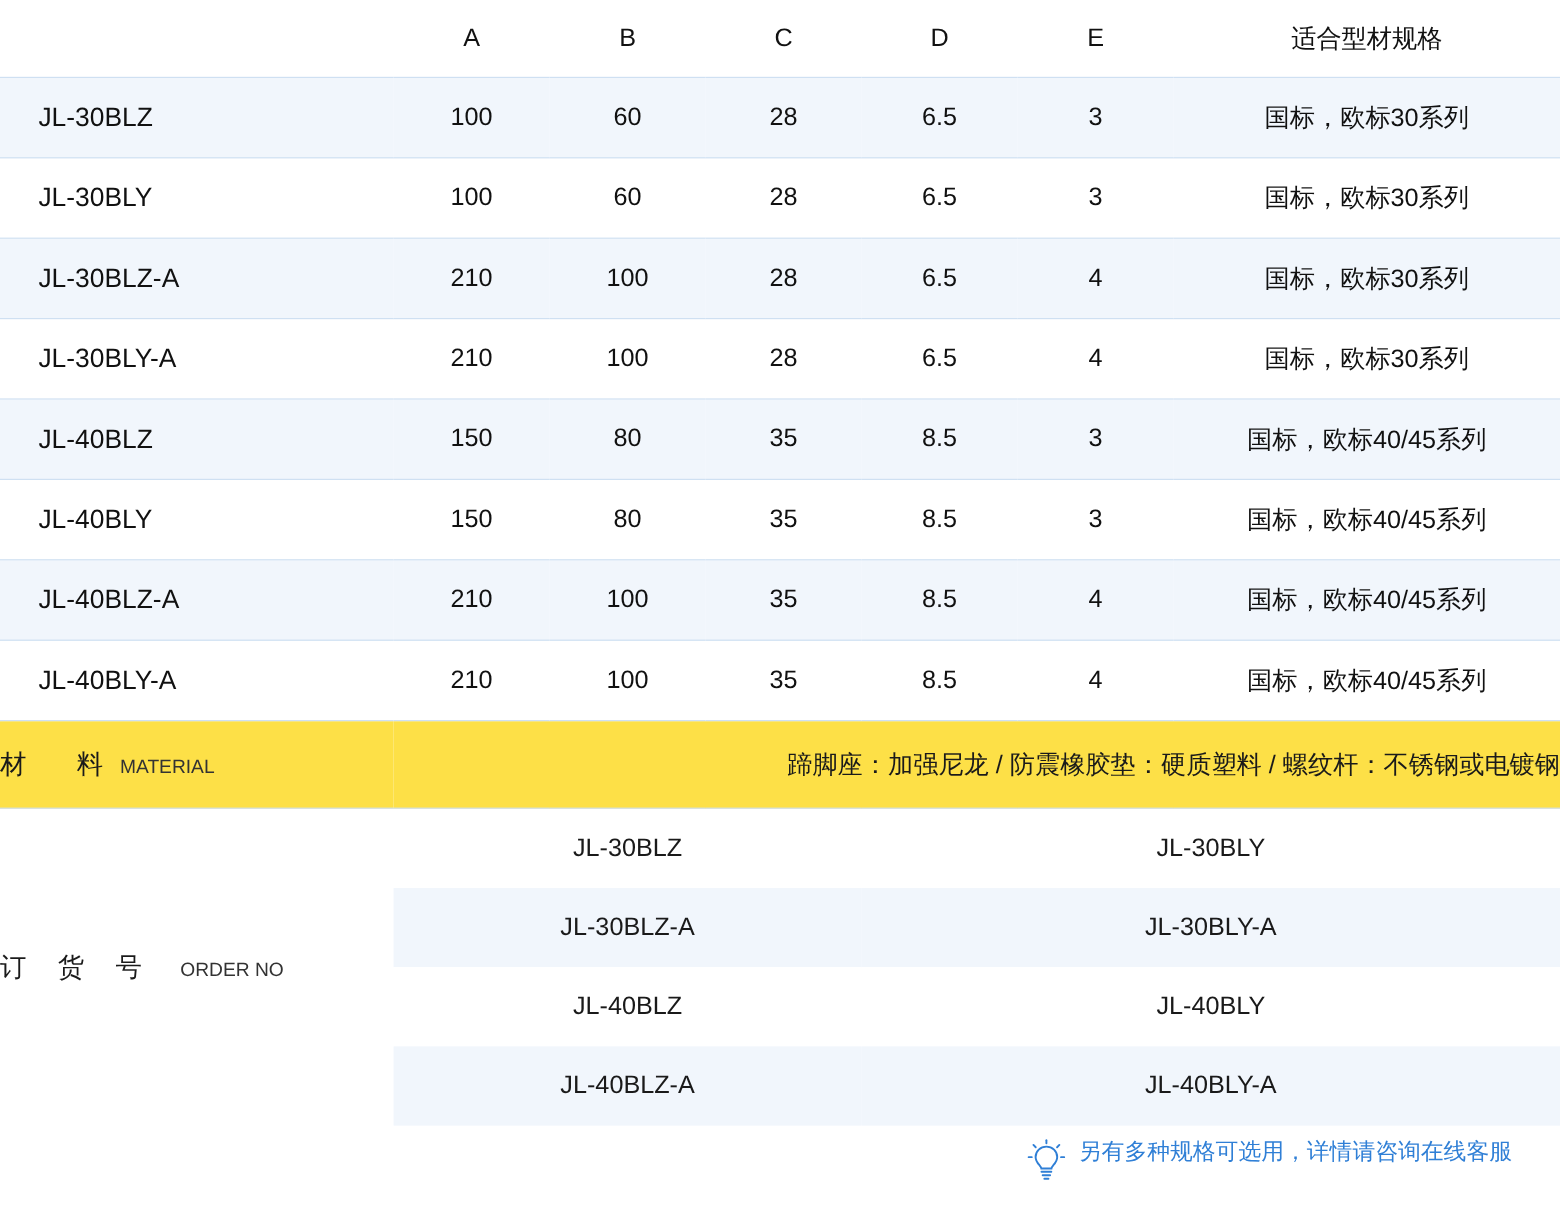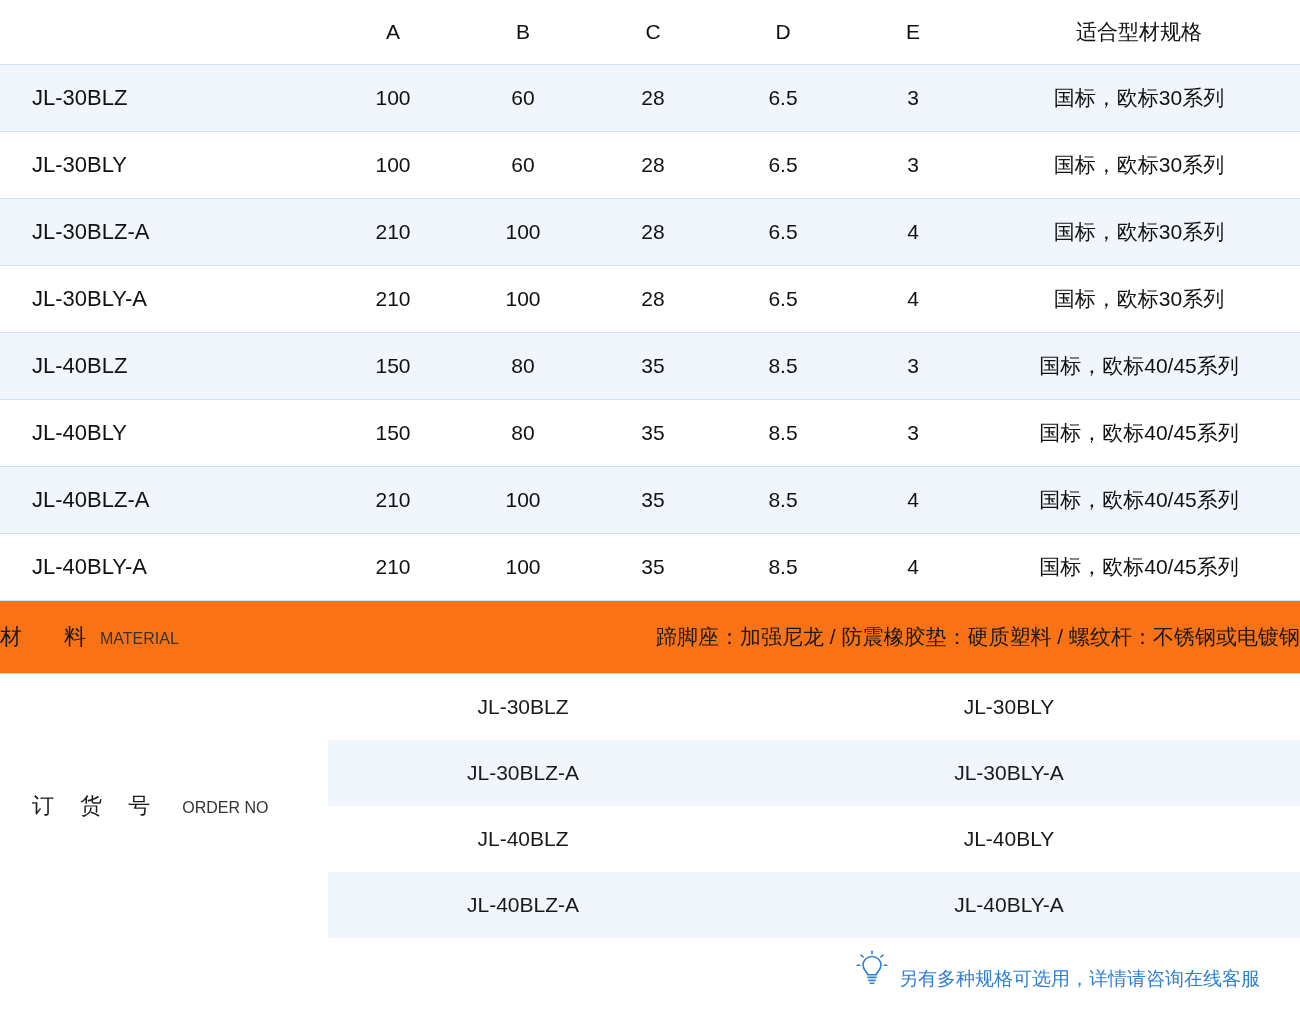--- a/index.html
+++ b/index.html
@@ -72,21 +72,21 @@
   }
 
   
   .vrule-left {
     border-left: 1px solid #cfe0f2;
   }
 
   .material-row td {
     height: 72px;
     font-size: 21px;
-    background: #f97316;
+    background: #fde047;
   }
   .material-label {
     text-align: left;
     padding-left: 32px;
     letter-spacing: 0;
   }
   .material-label .zh {
     font-size: 22px;
     letter-spacing: 10px;
   }
@@ -103,21 +103,20 @@
 
   .order-label {
     text-align: left;
     padding-left: 32px;
     vertical-align: middle;
     background: #ffffff;
   }
   .order-label .zh {
     font-size: 22px;
     letter-spacing: 10px;
-    margin-left: 32px;
   }
   .order-label .en {
     font-size: 16px;
     color: #333;
     letter-spacing: 0;
     margin-left: 22px;
   }
 
   .order-cell {
     height: 66px;
@@ -127,21 +126,21 @@
   .order-left { }
   .order-right { }
 
   .footer {
     position: absolute;
     left: 0;
     bottom: 26px;
     width: 1300px;
     display: flex;
     justify-content: flex-end;
-    align-items: flex-end;
+    align-items: flex-start;
     padding-right: 40px;
     box-sizing: border-box;
   }
   .footer .bulb {
     margin-right: 10px;
     display: block;
   }
   .footer .note {
     color: #2f7fd6;
     font-size: 19px;

